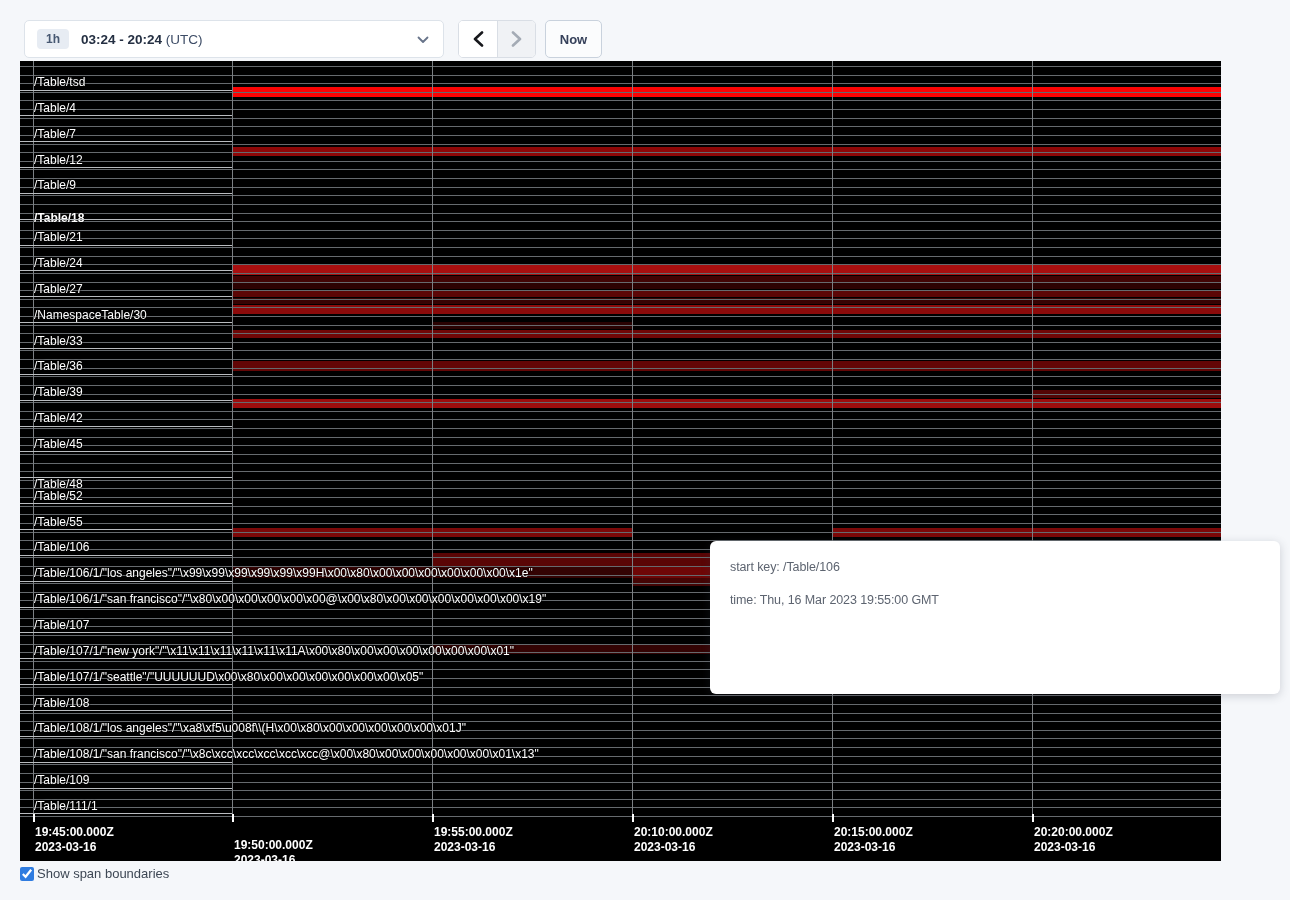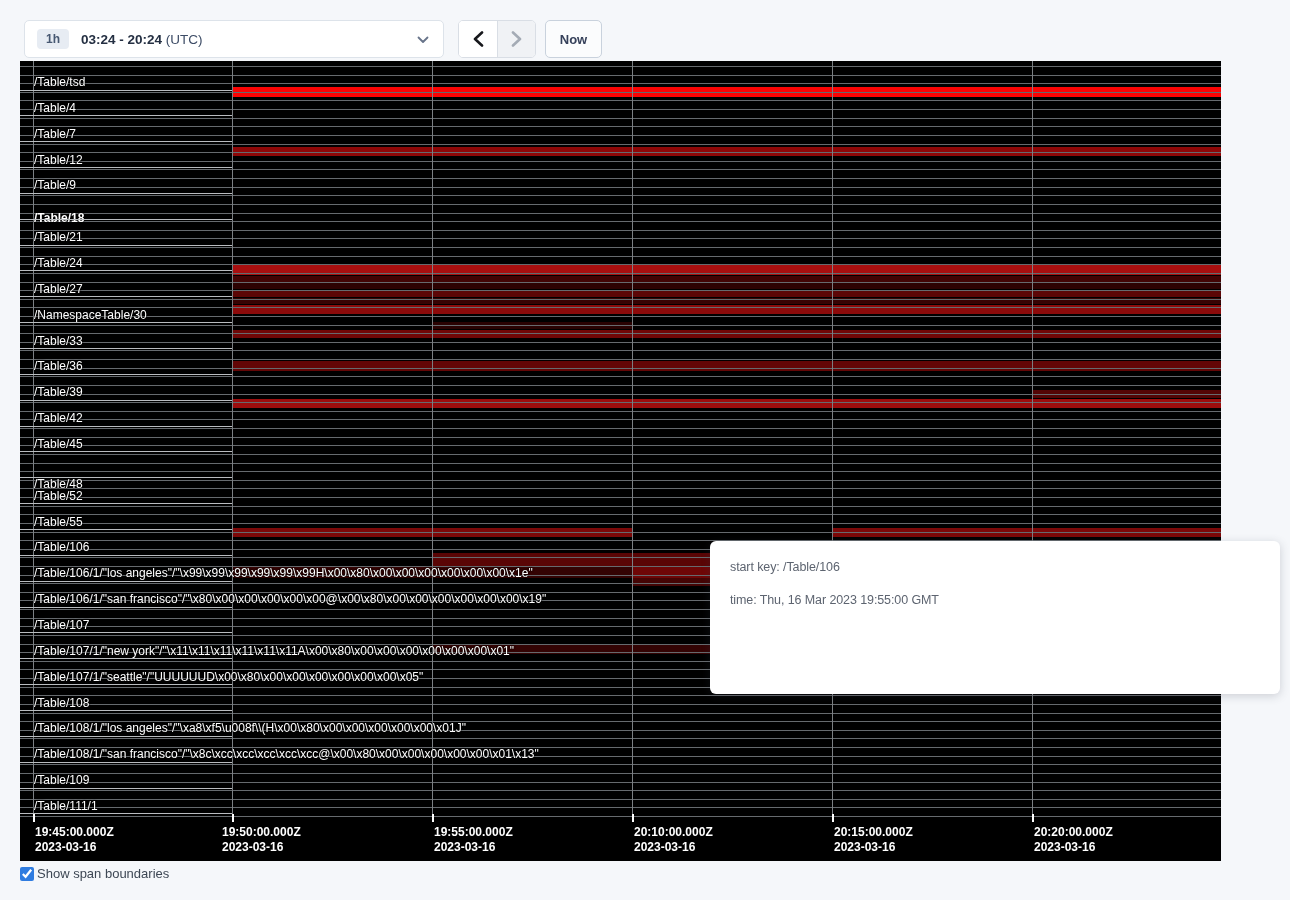--- a/index.html
+++ b/index.html
@@ -280,21 +280,21 @@
     <div class="row-label" style="top: 687.282px;">/Table/108/1/"san francisco"/"\x8c\xcc\xcc\xcc\xcc\xcc@\x00\x80\x00\x00\x00\x00\x00\x01\x13"</div>
     <div class="lbl-underline" style="top: 700.782px;"></div>
     <div class="row-label" style="top: 713.139px;">/Table/109</div>
     <div class="lbl-underline" style="top: 726.639px;"></div>
     <div class="row-label" style="top: 738.996px;">/Table/111/1</div>
     <div class="lbl-underline" style="top: 752.496px;"></div>
     <div class="axis-label" style="left: 15px;">
       <div>19:45:00.000Z</div>
       <div>2023-03-16</div>
     </div>
-    <div class="axis-label" style="left: 202px;">
+    <div class="axis-label" style="left: 214px; margin-top: 13px;">
       <div>19:50:00.000Z</div>
       <div>2023-03-16</div>
     </div>
     <div class="axis-label" style="left: 414px;">
       <div>19:55:00.000Z</div>
       <div>2023-03-16</div>
     </div>
     <div class="axis-label" style="left: 614px;">
       <div>20:10:00.000Z</div>
       <div>2023-03-16</div>

